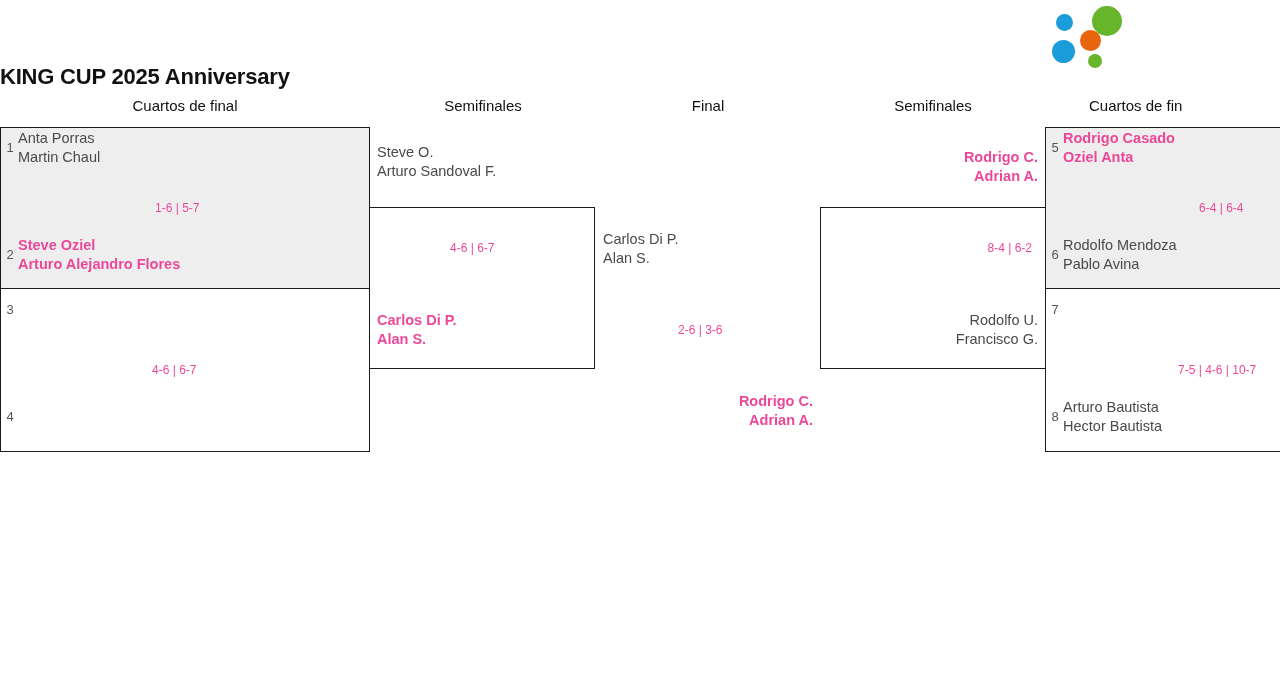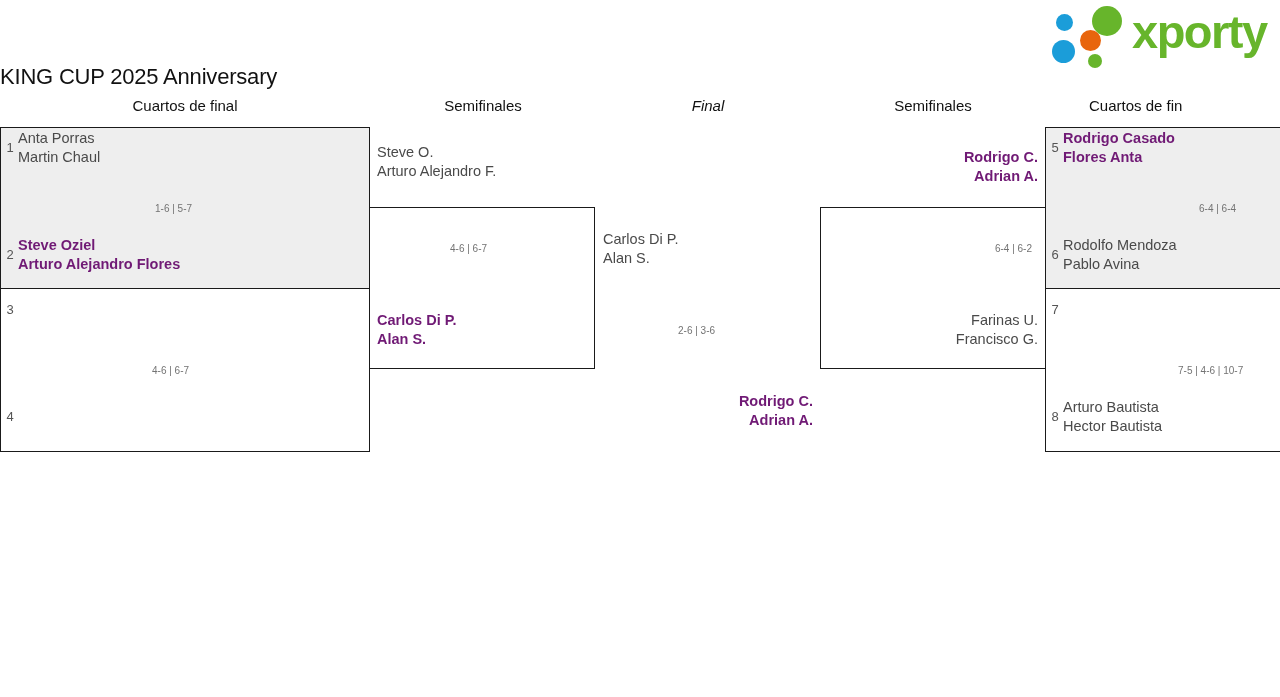--- a/index.html
+++ b/index.html
@@ -15,21 +15,21 @@
     font-family: "Liberation Sans", sans-serif;
     color: #111111;
   }
 
   
   .tournament-title {
     position: absolute;
     left: 0px;
     top: 2px;
     font-size: 22px;
-    font-weight: 400;
+    font-weight: 700;
     line-height: 30px;
     letter-spacing: -0.2px;
     color: #111111;
     white-space: pre;
   }
   .title-line { display: block; }
 
   
   .logo {
     position: absolute;
@@ -92,54 +92,53 @@
     color: #555555;
     line-height: 19px;
     padding-top: 9px;
     width: 16px;
     text-align: center;
     flex: 0 0 auto;
   }
   .players { display: block; }
   .player { display: block; }
   .team.loser .player { color: #4a4a4a; font-weight: 400; }
-  .team.winner .player { color: #701a75; font-weight: 700; }
+  .team.winner .player { color: #ec4899; font-weight: 700; }
   .team.align-right .players { text-align: right; }
 
   
   .score {
     position: absolute;
-    font-size: 10px;
-    color: #737373;
+    font-size: 12px;
+    color: #ec4899;
     white-space: nowrap;
     line-height: 19px;
   }
   .score.align-right { text-align: right; }
   .score.align-left  { text-align: left; }
 </style>
 </head>
 <body>
 
 <div class="tournament-title">
   <span class="title-line">KING CUP 2025 Anniversary</span>
   <span class="title-line">Fase final. 3rd The King Of Padel</span>
 </div>
 
 <div class="logo">
   <span class="dot dot-a"></span>
   <span class="dot dot-b"></span>
   <span class="dot dot-c"></span>
   <span class="dot dot-d"></span>
   <span class="dot dot-e"></span>
-  <span class="logo-wordmark">xporty</span>
 </div>
 
 <div class="round-header" style="left:60px;  width:250px;">Cuartos de final</div>
 <div class="round-header" style="left:358px; width:250px;">Semifinales</div>
-<div class="round-header" style="left:583px; width:250px;font-style:italic;">Final</div>
+<div class="round-header" style="left:583px; width:250px;">Final</div>
 <div class="round-header" style="left:808px; width:250px;">Semifinales</div>
 <div class="round-header" style="left:1089px;width:250px; text-align:left;">Cuartos de fin</div>
 
 <div class="match-box shaded" style="left:0px; top:127px; width:370px; height:186px;"></div>
 
 <div class="team loser" style="left:2px; top:129px;">
   <span class="seed">1</span>
   <span class="players">
     <span class="player">Anta Porras</span>
     <span class="player">Martin Chaul</span>
@@ -166,21 +165,21 @@
 
 <div class="team winner" style="left:2px; top:398px;">
   <span class="seed">4</span>
 </div>
 
 <div class="match-box no-left" style="left:370px; top:207px; width:225px; height:162px;"></div>
 
 <div class="team loser" style="left:377px; top:143px;">
   <span class="players">
     <span class="player">Steve O.</span>
-    <span class="player">Arturo Alejandro F.</span>
+    <span class="player">Arturo Sandoval F.</span>
   </span>
 </div>
 
 <div class="score align-left" style="left:450px; top:239px; width:200px;">4-6 | 6-7</div>
 
 <div class="team winner" style="left:377px; top:311px;">
   <span class="players">
     <span class="player">Carlos Di P.</span>
     <span class="player">Alan S.</span>
   </span>
@@ -204,36 +203,36 @@
 
 <div class="match-box no-right" style="left:820px; top:207px; width:225px; height:162px;"></div>
 
 <div class="team winner align-right" style="right:242px; top:148px;">
   <span class="players">
     <span class="player">Rodrigo C.</span>
     <span class="player">Adrian A.</span>
   </span>
 </div>
 
-<div class="score align-right" style="left:832px; top:239px; width:200px;">6-4 | 6-2</div>
+<div class="score align-right" style="left:832px; top:239px; width:200px;">8-4 | 6-2</div>
 
 <div class="team loser align-right" style="right:242px; top:311px;">
   <span class="players">
-    <span class="player">Farinas U.</span>
+    <span class="player">Rodolfo U.</span>
     <span class="player">Francisco G.</span>
   </span>
 </div>
 
 <div class="match-box shaded" style="left:1045px; top:127px; width:370px; height:186px;"></div>
 
 <div class="team winner" style="left:1047px; top:129px;">
   <span class="seed">5</span>
   <span class="players">
     <span class="player">Rodrigo Casado</span>
-    <span class="player">Flores Anta</span>
+    <span class="player">Oziel Anta</span>
   </span>
 </div>
 
 <div class="score align-left" style="left:1199px; top:199px; width:200px;">6-4 | 6-4</div>
 
 <div class="team loser" style="left:1047px; top:236px;">
   <span class="seed">6</span>
   <span class="players">
     <span class="player">Rodolfo Mendoza</span>
     <span class="player">Pablo Avina</span>

